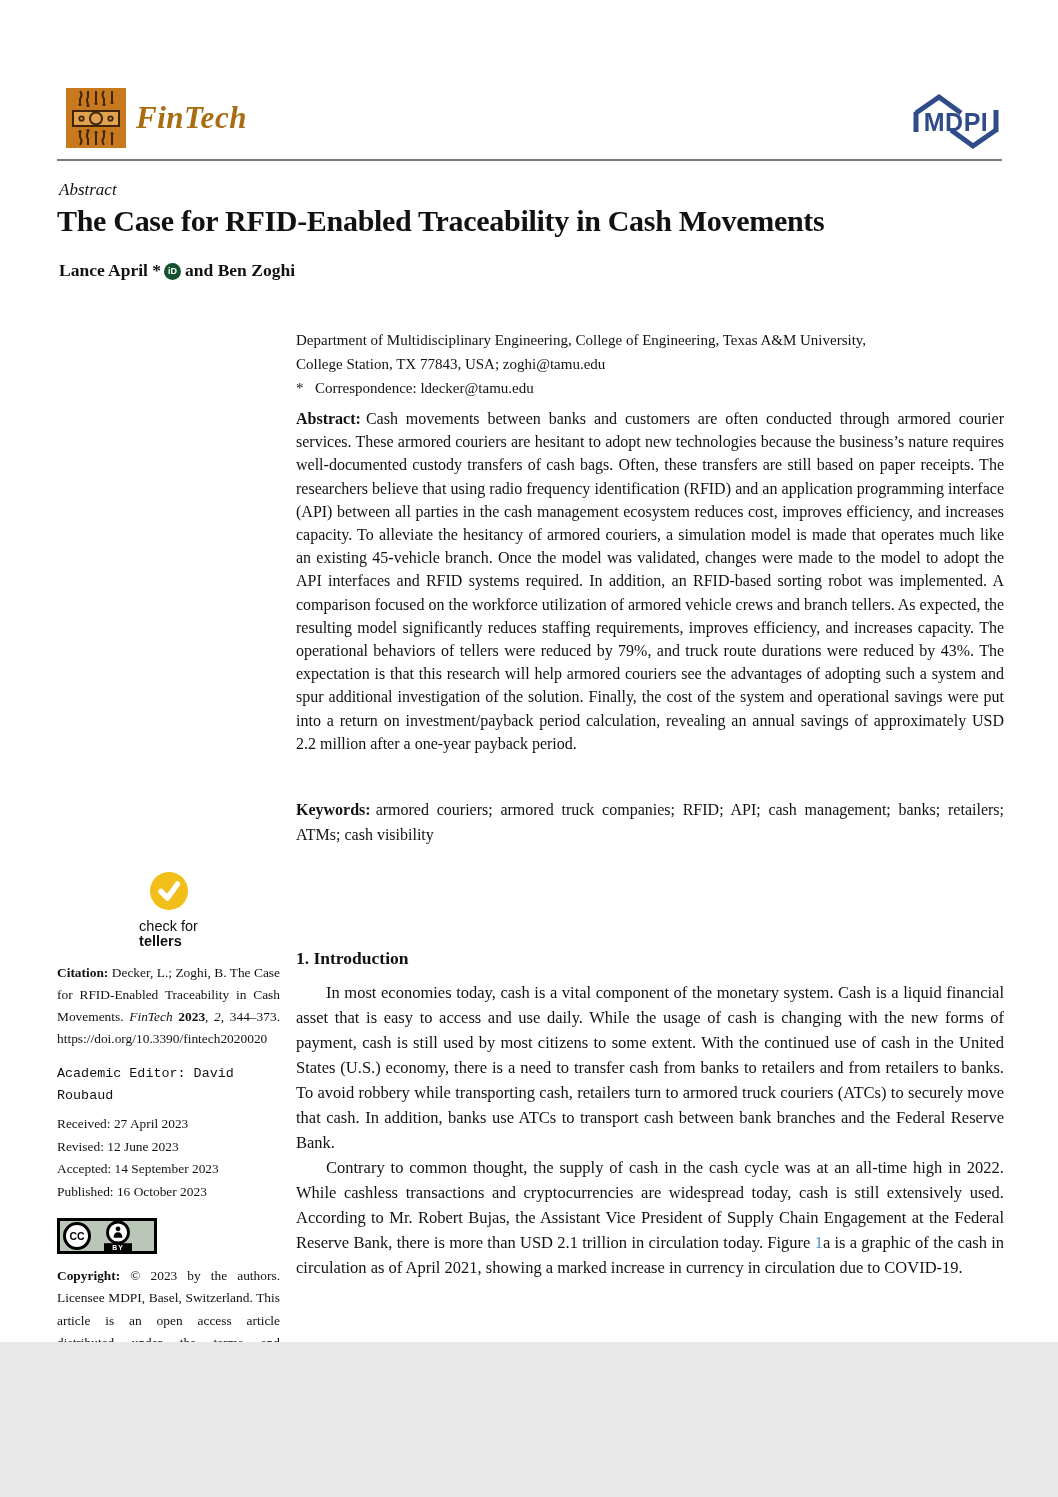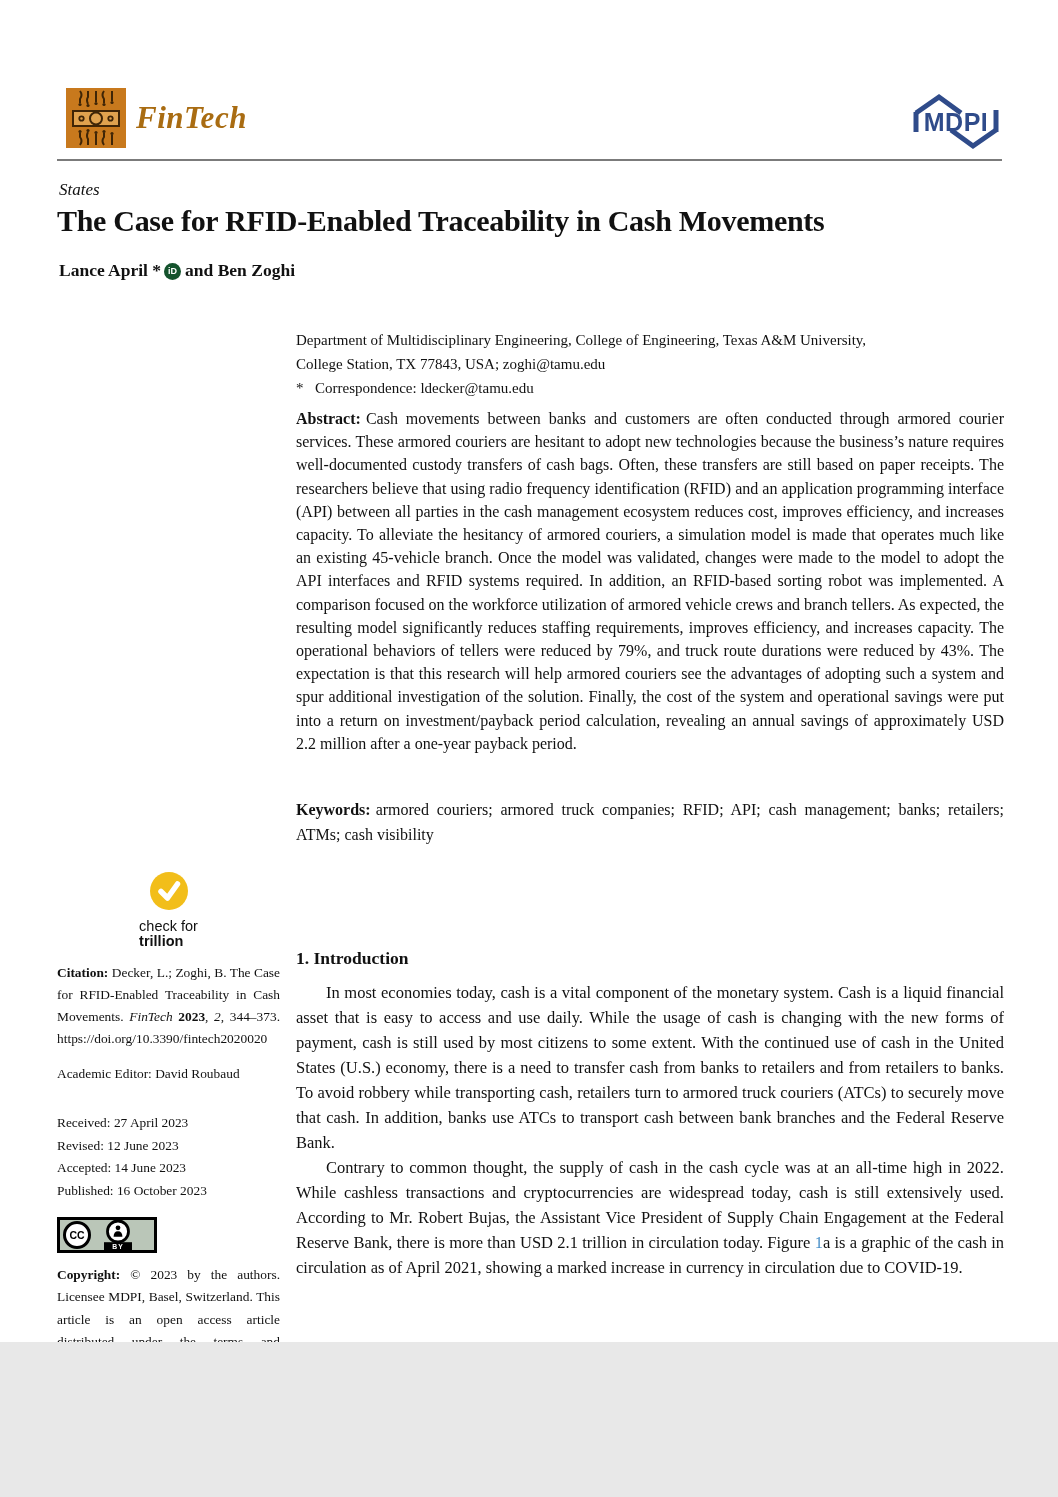--- a/index.html
+++ b/index.html
@@ -31,22 +31,22 @@
   .abstract{left:296px;top:407px;width:708px;font-size:16px;line-height:23.2px;text-align:justify;}
   .lbl{font-weight:700;margin-right:5px;}
   .keywords{left:296px;top:797px;width:708px;font-size:16px;line-height:25px;text-align:justify;}
 
   
   .sidebar{left:57px;top:872px;width:223px;font-size:13.4px;line-height:22px;}
   .check-badge{display:flex;align-items:center;gap:9px;cursor:pointer;flex-direction:column;}
   .check-badge-text{font-family:"Liberation Sans", sans-serif;font-size:14.5px;line-height:15px;color:#111;}
   .check-badge-text .b2{font-weight:700;}
   .citation{margin-top:13px;text-align:justify;overflow-wrap:anywhere;}
-  .editor{margin-top:13px;}
-  .dates{margin-top:27px;}
+  .editor{margin-top:13px;font-family:Liberation Mono, monospace;}
+  .dates{margin-top:6px;}
   .dates div{line-height:22.5px;}
   .cc-badge{margin-top:15px;display:block;cursor:pointer;}
   .copyright{margin-top:11px;text-align:justify;line-height:22.4px;overflow-wrap:anywhere;}
 
   
   .main{left:296px;top:946px;width:708px;font-size:16.5px;line-height:25px;text-align:justify;}
   .main h2{font-size:17.5px;font-weight:700;line-height:25px;margin-bottom:9px;text-align:left;}
   .main p{text-indent:30px;}
   .fig-link{color:#4A90C8;cursor:pointer;}
 
@@ -99,21 +99,21 @@
       <path d="M5 40 V20"></path>
       <path d="M5 21 L28 5 L50 21"></path>
       <path d="M85 18 V40"></path>
       <path d="M40 38 L62 54 L85 38"></path>
     </g>
     <text x="45" y="39" text-anchor="middle" fill="#2F4B8A" font-family="Liberation Sans, sans-serif" font-size="25" font-weight="bold" letter-spacing="0.5">MDPI</text>
   </svg>
 
   <div class="abs header-rule"></div>
 
-  <div class="abs article-type">States</div>
+  <div class="abs article-type">Abstract</div>
   <h1 class="abs page-title">The Case for RFID-Enabled Traceability in Cash Movements</h1>
 
   <div class="abs authors">
     <span>Lance April *</span><span class="orcid-icon">iD</span><span>and Ben Zoghi</span>
   </div>
 
   <div class="abs affiliation">
     <div>Department of Multidisciplinary Engineering, College of Engineering, Texas A&amp;M University,</div>
     <div>College Station, TX 77843, USA; zoghi@tamu.edu</div>
     <div><span class="corr-marker">*</span><span>Correspondence: ldecker@tamu.edu</span></div>
@@ -129,32 +129,32 @@
 
   <aside class="abs sidebar">
 
     <div class="check-badge">
       <svg width="38" height="38" viewBox="0 0 38 38">
         <circle cx="19" cy="19" r="19" fill="#F2BE1A"></circle>
         <path d="M11 19.5 l6.5 6.5 L27.5 12" stroke="#ffffff" stroke-width="5.5" fill="none" stroke-linecap="round" stroke-linejoin="round"></path>
       </svg>
       <div class="check-badge-text">
         <div>check for</div>
-        <div class="b2">trillion</div>
+        <div class="b2">tellers</div>
       </div>
     </div>
 
     <p class="citation"><b>Citation:</b> <span>Decker, L.; Zoghi, B. The Case for RFID-Enabled Traceability in Cash Movements.</span> <i>FinTech</i> <b>2023</b><span>, </span><i>2</i><span>, 344–373. </span><span class="u">https://doi.org/10.3390/fintech2020020</span></p>
 
     <div class="editor">Academic Editor: David Roubaud</div>
 
     <div class="dates">
       <div>Received: 27 April 2023</div>
       <div>Revised: 12 June 2023</div>
-      <div>Accepted: 14 June 2023</div>
+      <div>Accepted: 14 September 2023</div>
       <div>Published: 16 October 2023</div>
     </div>
 
     <svg class="cc-badge" width="100" height="36" viewBox="0 0 100 36">
       <rect x="1.5" y="1.5" width="97" height="33" fill="#BAC6B8" stroke="#000" stroke-width="3"></rect>
       <circle cx="20" cy="18" r="12.5" fill="#fff" stroke="#000" stroke-width="3"></circle>
       <text x="20" y="21.8" text-anchor="middle" font-family="Liberation Sans, sans-serif" font-size="10.5" font-weight="bold" fill="#000">CC</text>
       <circle cx="61" cy="14.5" r="10.5" fill="#fff" stroke="#000" stroke-width="2.8"></circle>
       <circle cx="61" cy="10.8" r="2.4" fill="#000"></circle>
       <path d="M56.6 19.8 q0 -5.6 4.4 -5.6 q4.4 0 4.4 5.6 z" fill="#000"></path>

